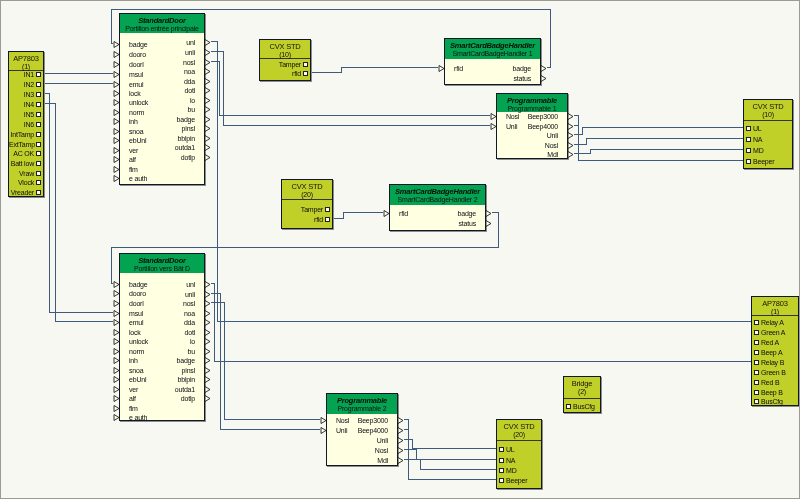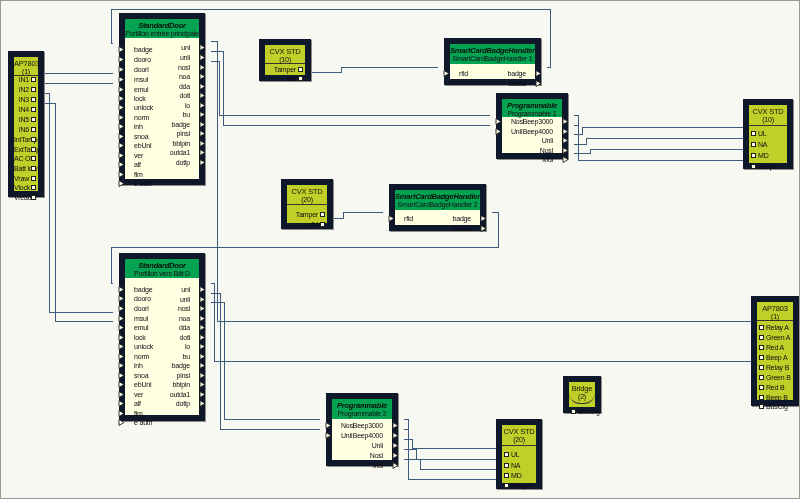--- a/index.html
+++ b/index.html
@@ -3,21 +3,21 @@
 <meta charset="utf-8">
 <style>
   html,body{margin:0;padding:0;background:#fff}
   #stage{
     position:relative;width:798px;height:497px;
     border:1px solid #9b9b93;background:#f8f8f2;
     font-family:"Liberation Sans","DejaVu Sans",sans-serif;
     overflow:hidden;
   }
   svg.wires{position:absolute;left:0;top:0;shape-rendering:crispEdges}
-  .block{position:absolute;box-sizing:border-box;border:6px solid #0f172a;box-shadow:1px 1px 0 #8d8d85}
+  .block{position:absolute;box-sizing:border-box;border:1px solid #0f172a;box-shadow:1px 1px 0 #8d8d85}
   .block.logic{background:#ffffe2}
   .block.io{background:#c0d028}
   .hdr{text-align:center;overflow:visible;box-sizing:border-box;padding-top:2px}
   .logic .hdr{background:#04a351}
   .io .hdr{border-bottom:1px solid #35352c}
   .t1{display:block;font-size:7.5px;font-weight:bold;font-style:italic;line-height:9px;letter-spacing:-0.2px;color:#07100b;white-space:nowrap}
   .t2{display:block;font-size:7px;font-weight:normal;line-height:8.5px;letter-spacing:-0.2px;color:#101014;white-space:nowrap}
   .io .t1{font-style:normal;font-weight:normal;color:#14140c}
   .port{position:absolute;left:0;right:0;height:9px;font-size:7px;line-height:9px;color:#0c0c14;letter-spacing:-0.2px;white-space:nowrap}
   .port .lbl{display:block}
@@ -867,21 +867,21 @@
       <div class="port pleft" style="top: 91px;">
         <span class="sq" style="left: 2px;"></span>
         <span class="lbl">Beep B</span>
       </div>
       <div class="port pleft" style="top: 100px;">
         <span class="sq" style="left: 2px;"></span>
         <span class="lbl">BusCfg</span>
       </div>
     </div>
     <div class="block io" style="left: 562px; top: 375px; width: 38px; height: 37px;">
-      <div class="hdr" style="height: 22px; border-radius: 11px;">
+      <div class="hdr" style="height: 22px;">
         <span class="t1">Bridge</span>
         <span class="t2">(2)</span>
       </div>
       <div class="port pleft" style="top: 25px;">
         <span class="sq" style="left: 2px;"></span>
         <span class="lbl">BusCfg</span>
       </div>
     </div>
   </div>
 

